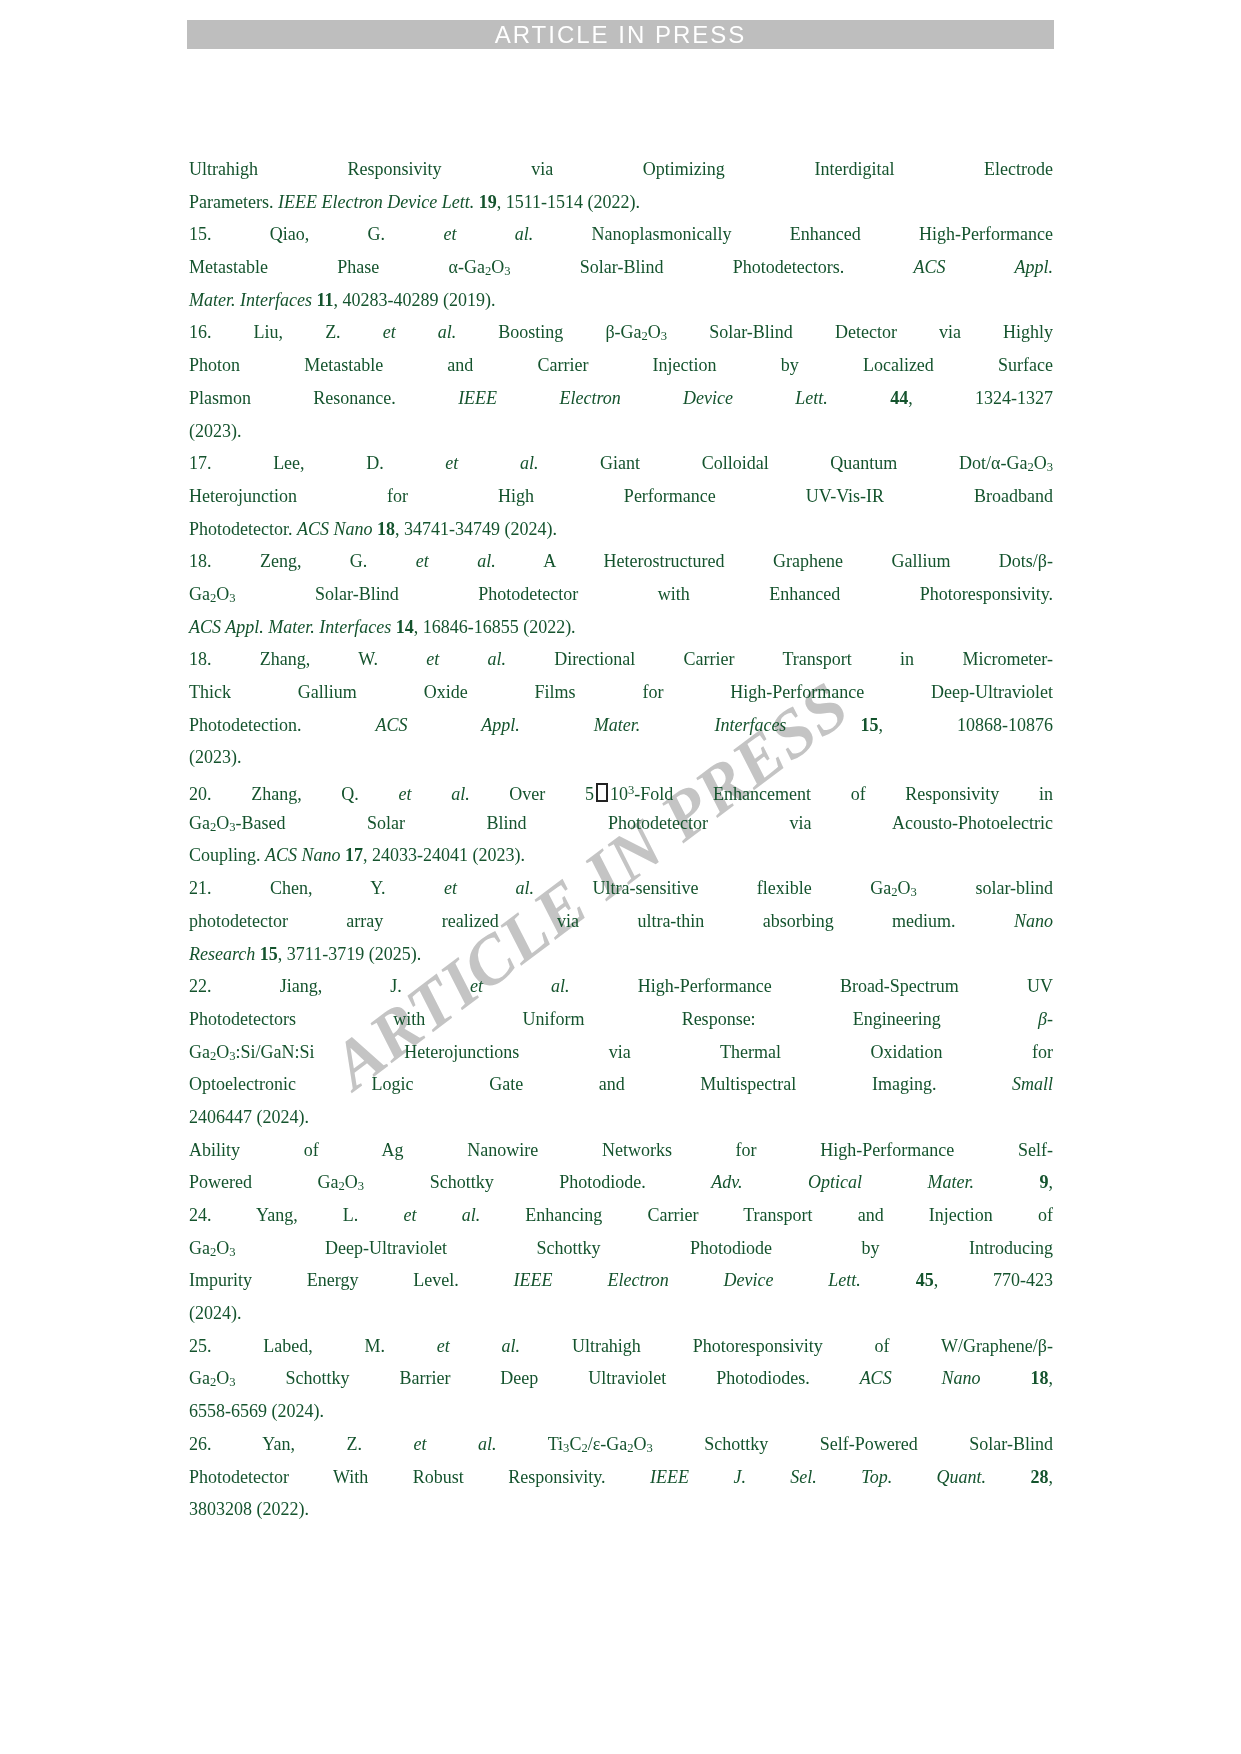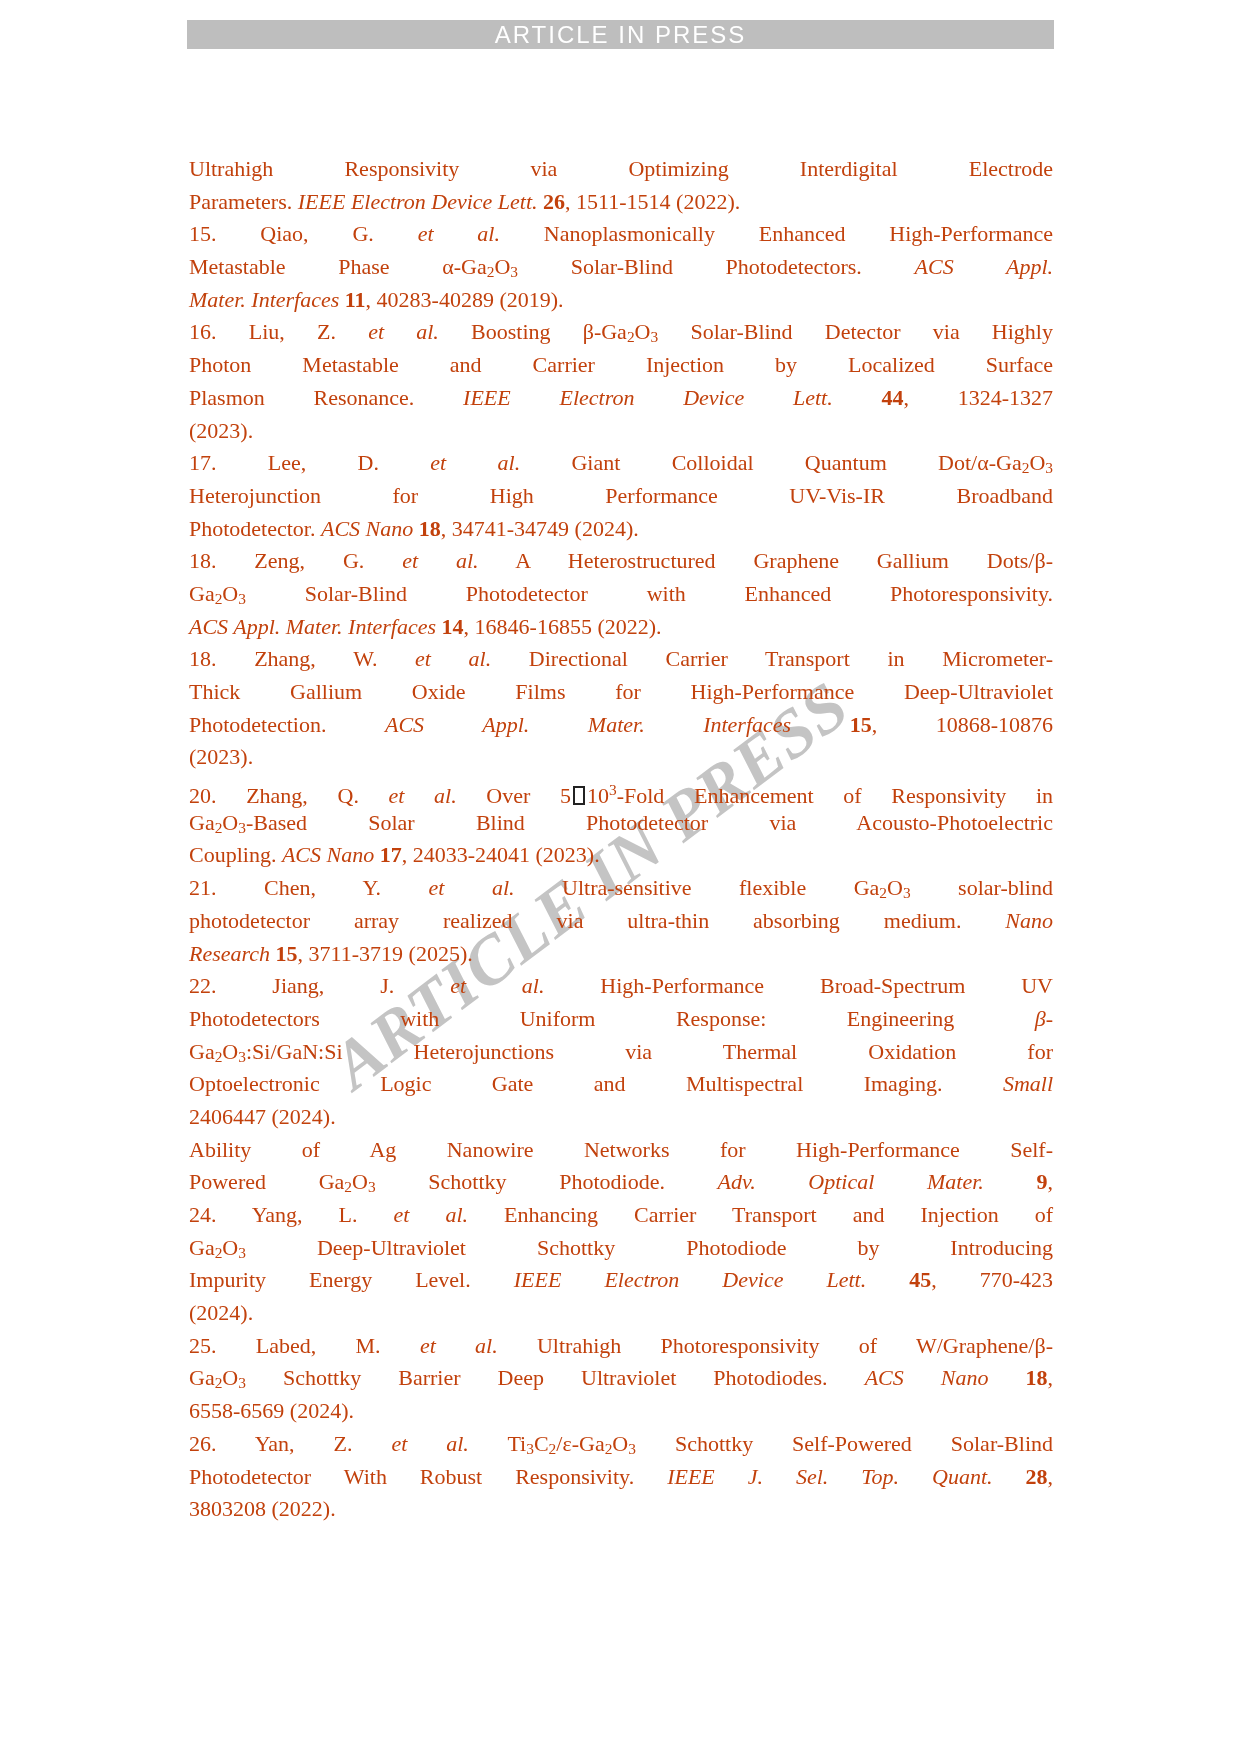--- a/index.html
+++ b/index.html
@@ -37,22 +37,22 @@
     opacity: 0.85;
     letter-spacing: 1px;
     z-index: 0;
     white-space: nowrap;
   }
   .refs {
     position: absolute;
     left: 189px; top: 153px;
     width: 864px;
     z-index: 1;
-    color: #c2410c;
-    font-size: 22px;
+    color: #14532d;
+    font-size: 18px;
   }
   .line {
     line-height: 32.7px;
     height: 32.7px;
     text-align: justify;
     text-align-last: left;
   }
   .line.j { text-align-last: justify; }
   .line span.i { font-style: italic; }
   .line span.b { font-weight: bold; }
@@ -72,21 +72,21 @@
 
 <div class="page">
   <div class="banner">
     <span>ARTICLE IN PRESS</span>
   </div>
 
   <div class="watermark">ARTICLE IN PRESS</div>
 
   <div class="refs">
       <div class="line j"><span>Ultrahigh Responsivity via Optimizing Interdigital Electrode</span></div>
-      <div class="line"><span>Parameters. </span><span class="i">IEEE Electron Device Lett.</span><span> </span><span class="b">26</span><span>, 1511-1514 (2022).</span></div>
+      <div class="line"><span>Parameters. </span><span class="i">IEEE Electron Device Lett.</span><span> </span><span class="b">19</span><span>, 1511-1514 (2022).</span></div>
       <div class="line j"><span>15. Qiao, G. </span><span class="i">et al.</span><span> Nanoplasmonically Enhanced High-Performance</span></div>
       <div class="line j"><span>Metastable Phase α-Ga</span><span class="sub">2</span><span>O</span><span class="sub">3</span><span> Solar-Blind Photodetectors. </span><span class="i">ACS Appl.</span></div>
       <div class="line"><span class="i">Mater. Interfaces</span><span> </span><span class="b">11</span><span>, 40283-40289 (2019).</span></div>
       <div class="line j"><span>16. Liu, Z. </span><span class="i">et al.</span><span> Boosting β-Ga</span><span class="sub">2</span><span>O</span><span class="sub">3</span><span> Solar-Blind Detector via Highly</span></div>
       <div class="line j"><span>Photon Metastable and Carrier Injection by Localized Surface</span></div>
       <div class="line j"><span>Plasmon Resonance. </span><span class="i">IEEE Electron Device Lett.</span><span> </span><span class="b">44</span><span>, 1324-1327</span></div>
       <div class="line"><span>(2023).</span></div>
       <div class="line j"><span>17. Lee, D. </span><span class="i">et al.</span><span> Giant Colloidal Quantum Dot/α-Ga</span><span class="sub">2</span><span>O</span><span class="sub">3</span></div>
       <div class="line j"><span>Heterojunction for High Performance UV-Vis-IR Broadband</span></div>
       <div class="line"><span>Photodetector. </span><span class="i">ACS Nano</span><span> </span><span class="b">18</span><span>, 34741-34749 (2024).</span></div>

